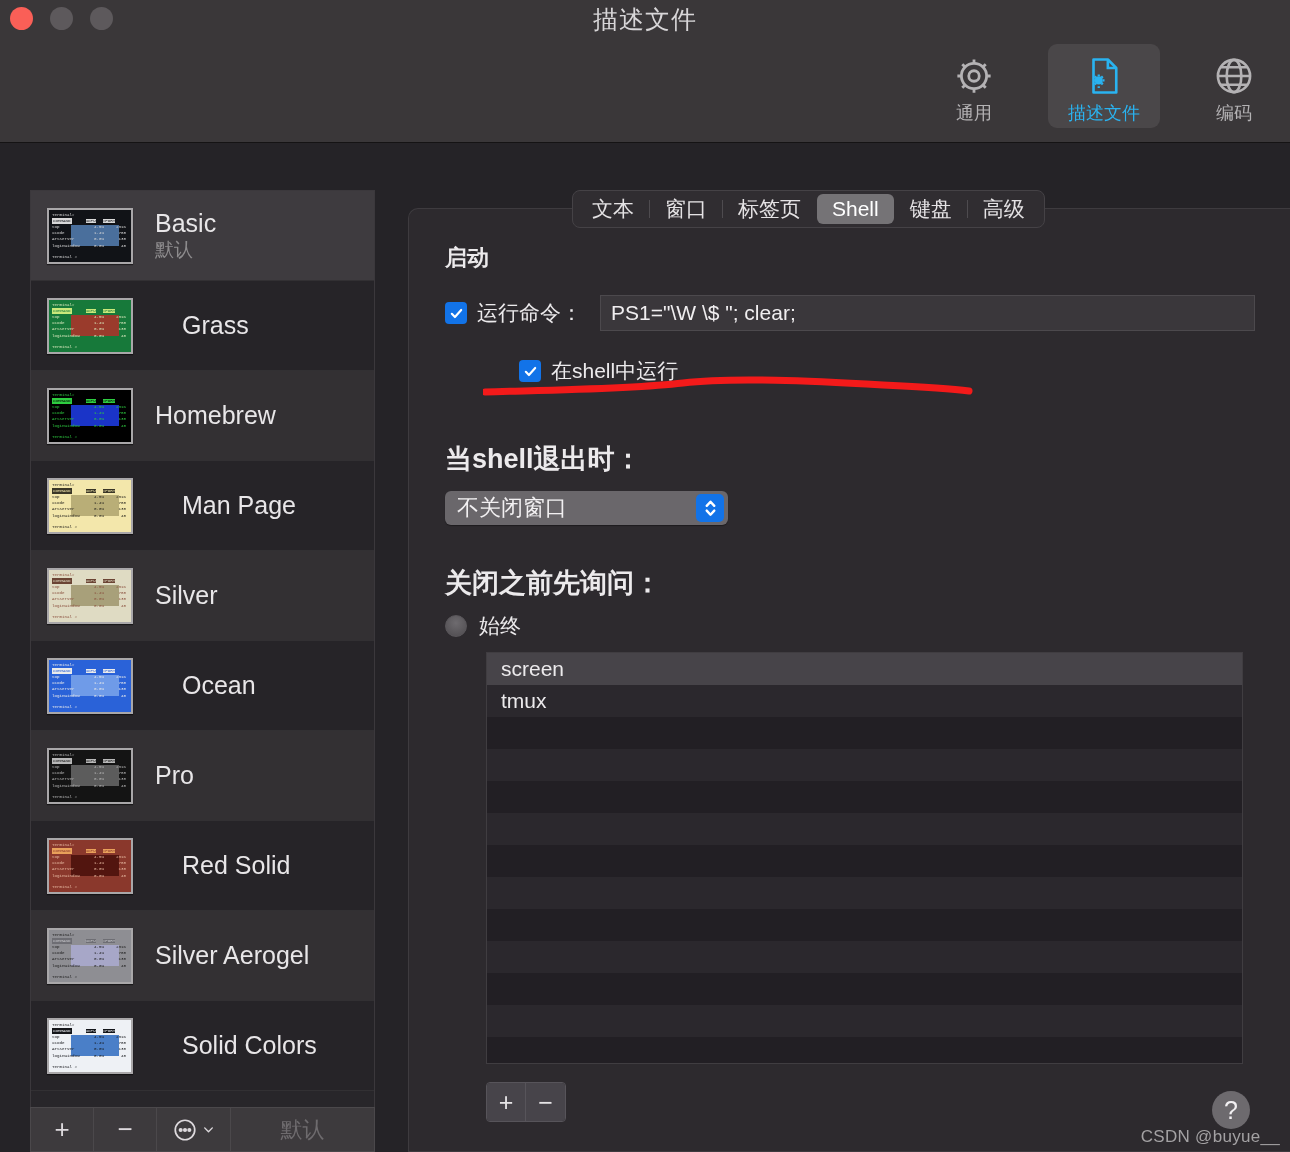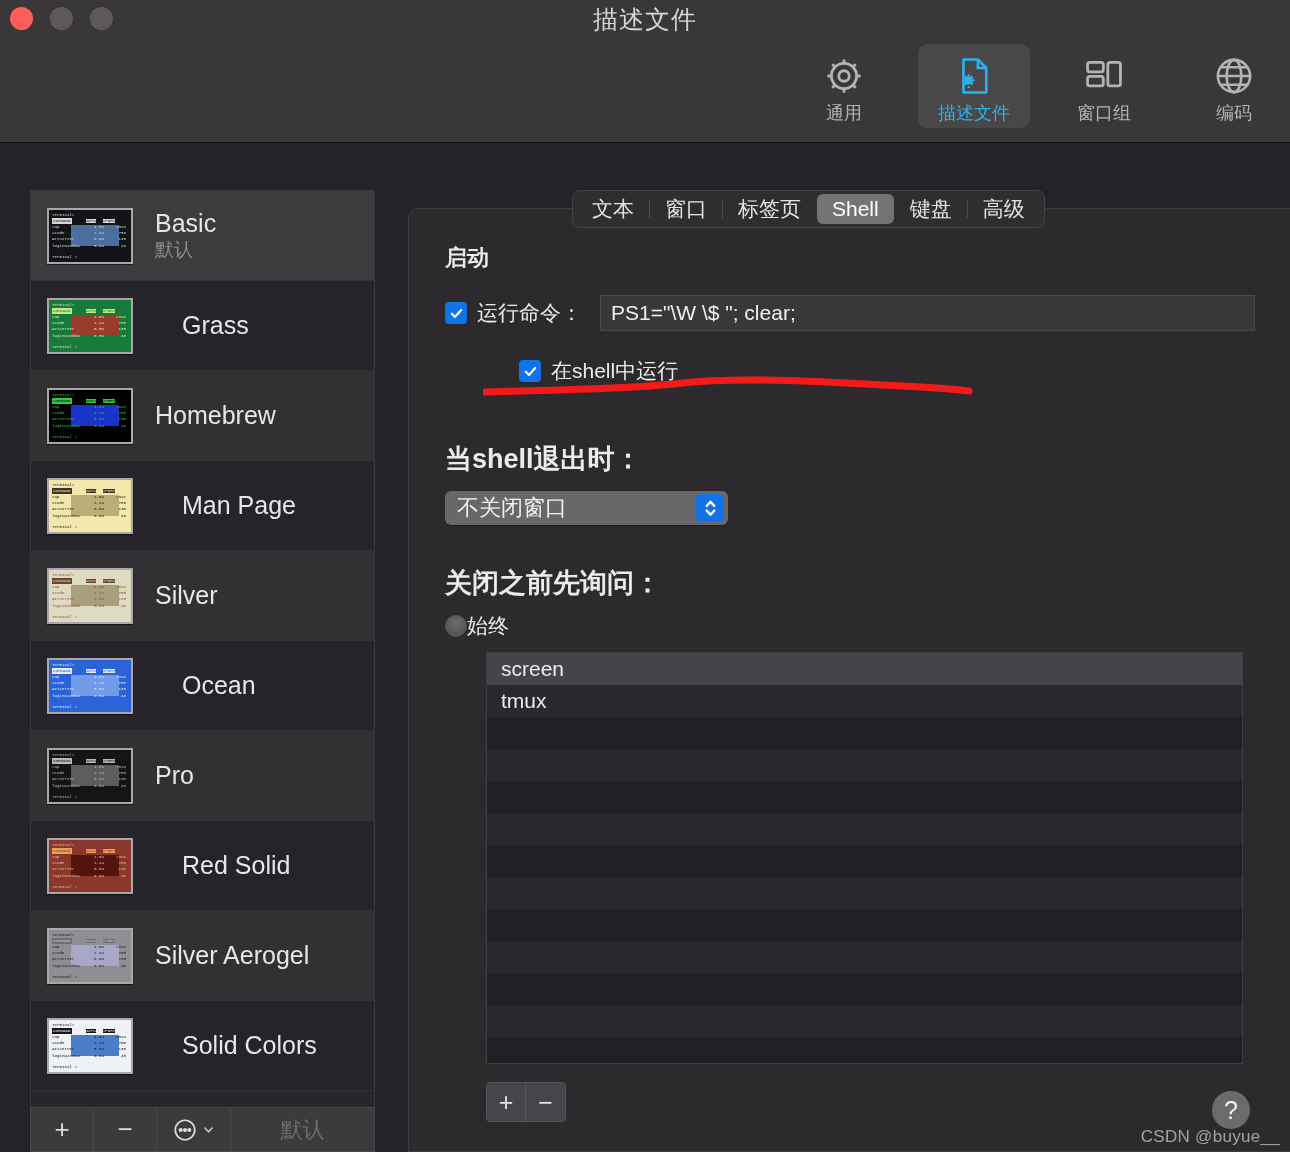--- a/index.html
+++ b/index.html
@@ -139,21 +139,21 @@
   }
 
   .radio-row { display: flex; align-items: center; margin-top: 11px; }
   .radio {
     width: 22px; height: 22px; border-radius: 50%; flex: 0 0 22px;
     background: radial-gradient(circle at 50% 35%, #6e6b6f, #4e4b4f);
     border: 1px solid #5a575b;
   }
   .radio.on { background: #1273e8; border-color: #1273e8; display: flex; align-items: center; justify-content: center; }
   .radio.on i { width: 8px; height: 8px; border-radius: 50%; background: #fff; display: block; }
-  .radio-label { font-size: 21px; color: #eceaec; margin-left: 0; }
+  .radio-label { font-size: 21px; color: #eceaec; margin-left: 12px; }
 
   .listbox {
     margin-top: 12px; margin-left: 41px; width: 757px; height: 412px;
     background: #221f24; border: 1px solid #403d41; overflow: hidden;
   }
   .lrow { height: 32px; display: flex; align-items: center; padding-left: 14px; font-size: 21px; color: #eceaec; }
   .lrow.alt { background: #2b282d; }
   .lrow.sel { background: #474449; }
 
   .pm-group {
@@ -206,30 +206,20 @@
           <svg width="42" height="42" viewBox="0 0 24 24" fill="none" stroke="#2ab3f0" stroke-width="1.5">
             <path d="M6 2.6h8.2L19 7.4V21.4H6z" stroke-linejoin="round"></path>
             <path d="M14.2 2.6v4.8H19"></path>
             <circle cx="9" cy="14.5" r="2.3" fill="#2ab3f0" stroke="none"></circle>
             <path d="M9 11.2v1M9 17.8v1M12.3 14.5h-1M6.7 14.5h-1M11.3 12.2l-.7.7M7.4 16.1l-.7.7M11.3 16.8l-.7-.7M7.4 12.9l-.7-.7" stroke-width="1.3"></path>
           </svg>
         </div>
         <div class="tb-label">描述文件</div>
       </div>
 
-      <div class="tb-item">
-        <div class="tb-ico">
-          <svg width="42" height="42" viewBox="0 0 24 24" fill="none" stroke="#b4b2b4" stroke-width="1.6">
-            <rect x="2.6" y="4.2" width="9" height="5.4" rx="1.2"></rect>
-            <rect x="2.6" y="12.2" width="9" height="5.4" rx="1.2"></rect>
-            <rect x="14.2" y="4.2" width="7.2" height="13.4" rx="1.2"></rect>
-          </svg>
-        </div>
-        <div class="tb-label">窗口组</div>
-      </div>
 
       <div class="tb-item">
         <div class="tb-ico">
           <svg width="42" height="42" viewBox="0 0 24 24" fill="none" stroke="#b4b2b4" stroke-width="1.5">
             <circle cx="12" cy="12" r="9.2"></circle>
             <ellipse cx="12" cy="12" rx="4.2" ry="9.2"></ellipse>
             <path d="M2.8 12h18.4M4.4 7h15.2M4.4 17h15.2"></path>
           </svg>
         </div>
         <div class="tb-label">编码</div>

